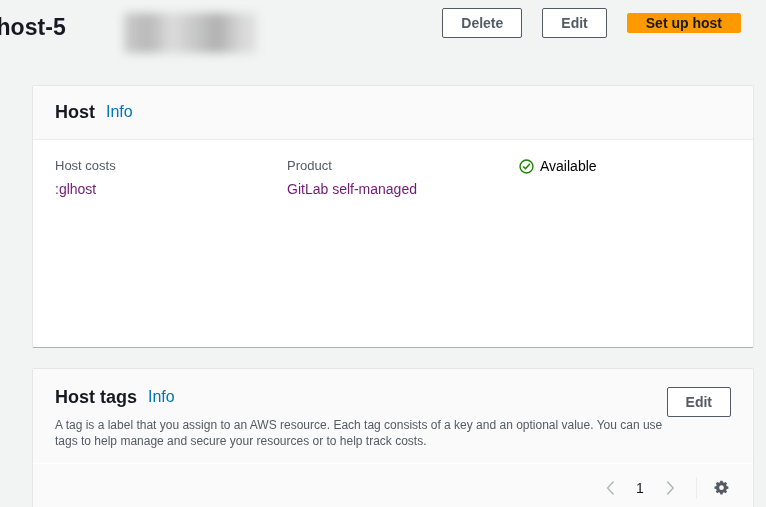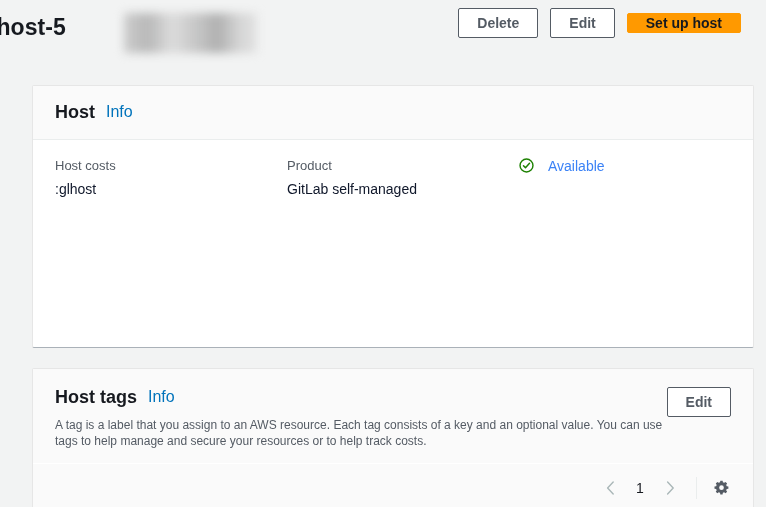--- a/index.html
+++ b/index.html
@@ -55,21 +55,21 @@
       rgba(219,219,219,0.70) 100%);
     filter: blur(5px);
     border-radius: 2px;
   }
 
   .header-actions {
     position: absolute;
     right: 25px;
     top: 8px;
     display: flex;
-    gap: 12px;
+    gap: 20px;
     align-items: center;
   }
 
   
   .btn {
     font-family: "Liberation Sans", sans-serif;
     font-size: 14px;
     font-weight: 700;
     line-height: 1;
     border-radius: 2px;
@@ -180,28 +180,29 @@
   }
 
   .detail-label {
     font-size: 13px;
     color: #545b64;
     margin-bottom: 8px;
   }
 
   .detail-value {
     font-size: 14px;
-    color: #0f172a;
+    color: #701a75;
     white-space: nowrap;
   }
 
   .status-available {
     display: flex;
-    gap: 14px;
-    color: #3b82f6;
+    align-items: center;
+    gap: 6px;
+    color: #000000;
     font-size: 14px;
   }
 
   .check-icon { flex: 0 0 auto; display: block; }
 
   
   .redacted-arn {
     position: relative;
     width: 222px;
     height: 68px;

